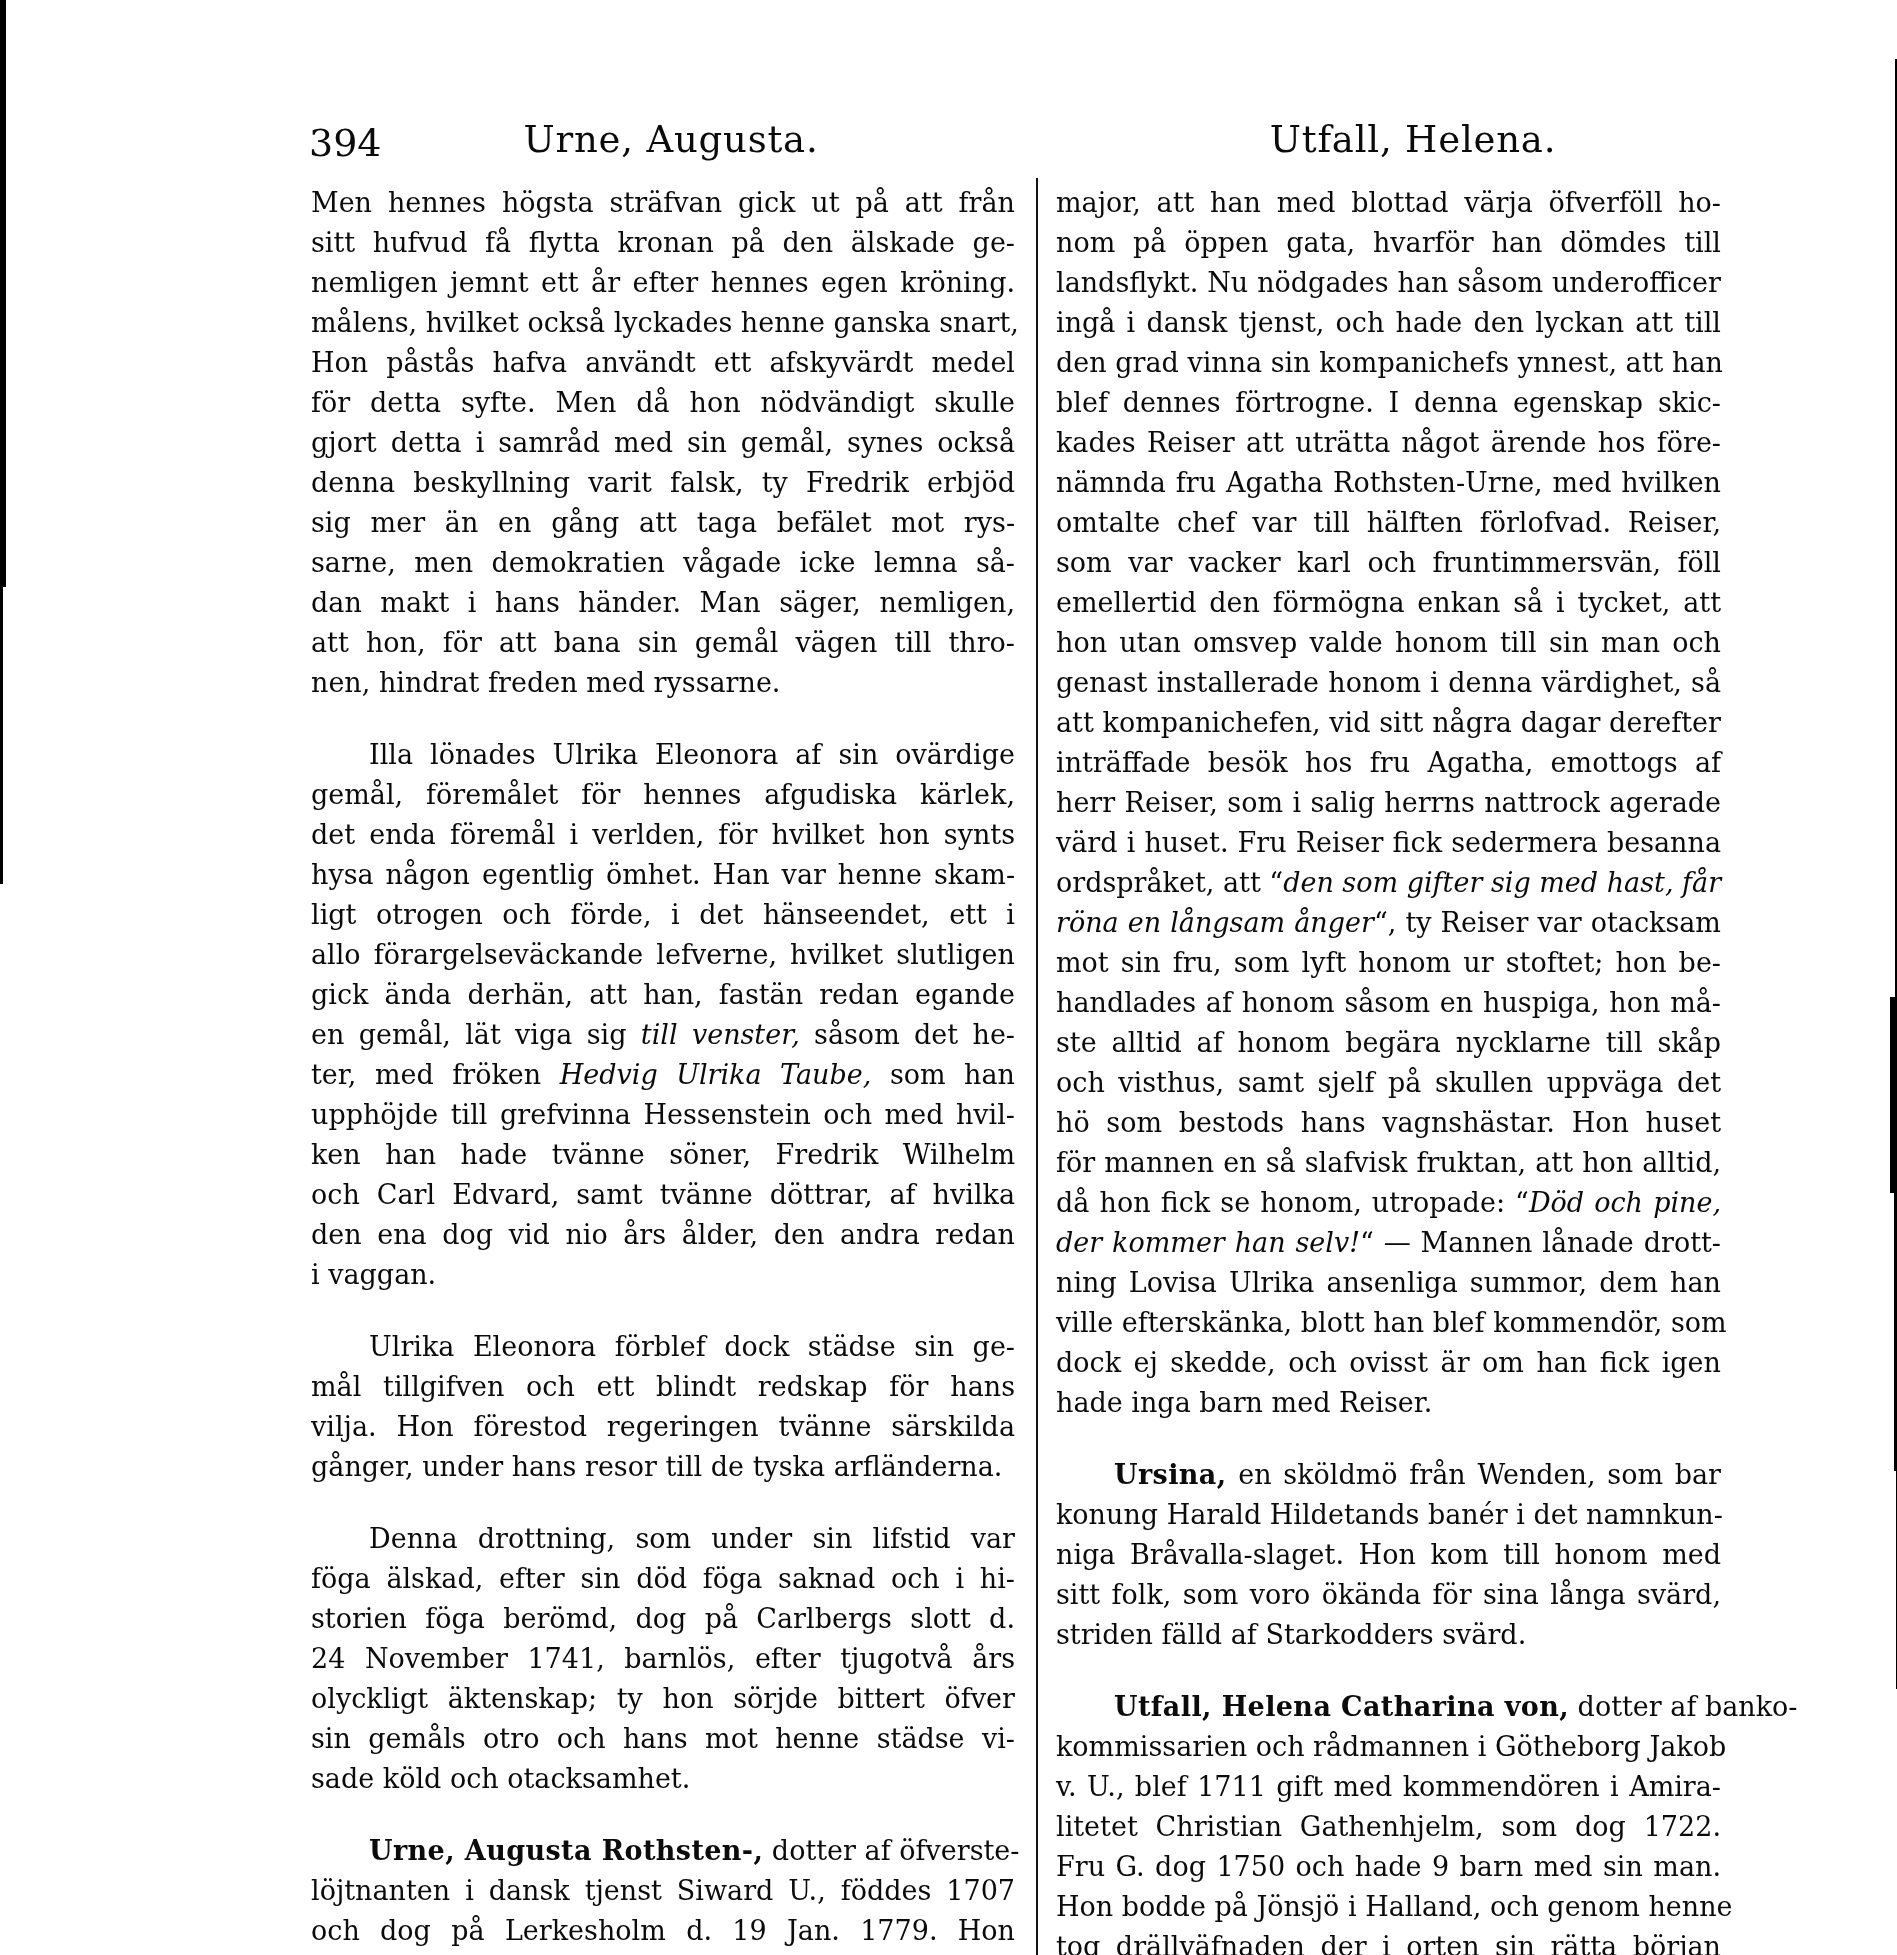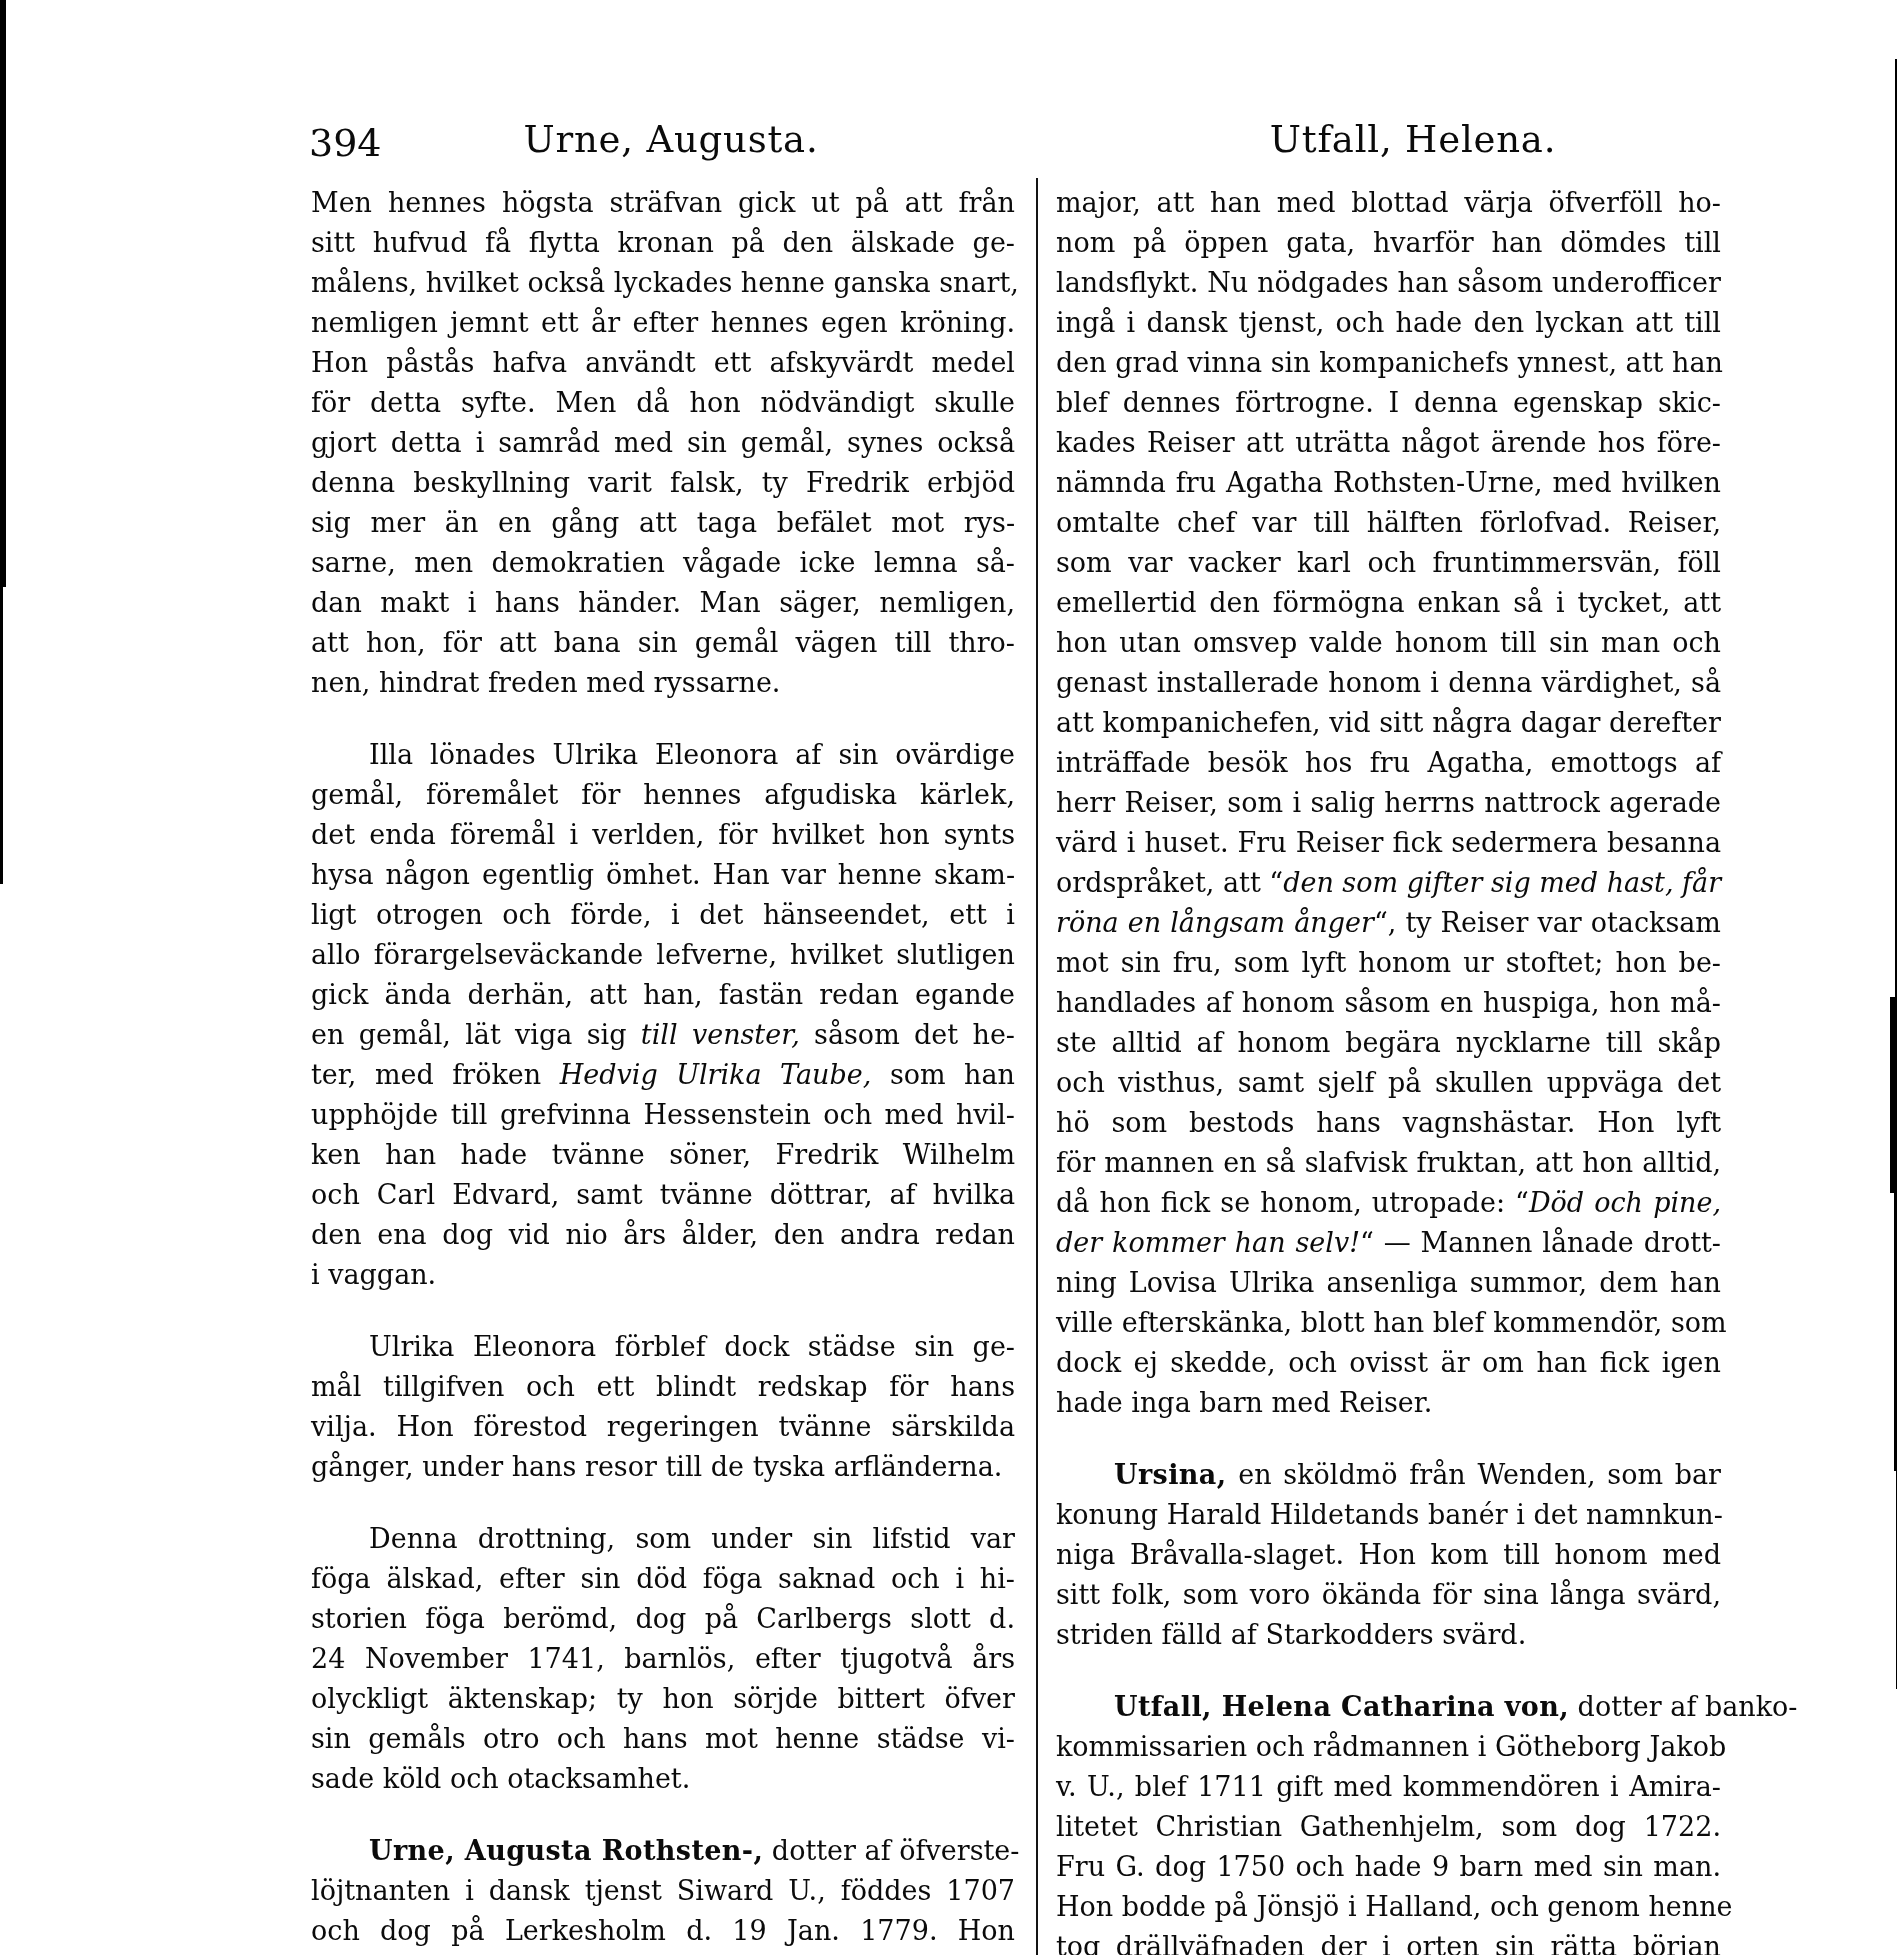--- a/index.html
+++ b/index.html
@@ -63,22 +63,22 @@
 
 <div class="page-number">394</div>
 <div class="running-head" id="head-left">Urne, Augusta.</div>
 <div class="running-head" id="head-right">Utfall, Helena.</div>
 
 <div class="column-rule"></div>
 
 <div class="column" id="col-left">
     <div class="line">Men hennes högsta sträfvan gick ut på att från</div>
     <div class="line">sitt hufvud få flytta kronan på den älskade ge-</div>
+    <div class="line">nemligen jemnt ett år efter hennes egen kröning.</div>
     <div class="line">målens, hvilket också lyckades henne ganska snart,</div>
-    <div class="line">nemligen jemnt ett år efter hennes egen kröning.</div>
     <div class="line">Hon påstås hafva användt ett afskyvärdt medel</div>
     <div class="line">för detta syfte. Men då hon nödvändigt skulle</div>
     <div class="line">gjort detta i samråd med sin gemål, synes också</div>
     <div class="line">denna beskyllning varit falsk, ty Fredrik erbjöd</div>
     <div class="line">sig mer än en gång att taga befälet mot rys-</div>
     <div class="line">sarne, men demokratien vågade icke lemna så-</div>
     <div class="line">dan makt i hans händer. Man säger, nemligen,</div>
     <div class="line">att hon, för att bana sin gemål vägen till thro-</div>
     <div class="line par-end">nen, hindrat freden med ryssarne.</div>
     <div class="line indent">Illa lönades Ulrika Eleonora af sin ovärdige</div>
@@ -131,21 +131,21 @@
     <div class="line">att kompanichefen, vid sitt några dagar derefter</div>
     <div class="line">inträffade besök hos fru Agatha, emottogs af</div>
     <div class="line">herr Reiser, som i salig herrns nattrock agerade</div>
     <div class="line">värd i huset. Fru Reiser fick sedermera besanna</div>
     <div class="line">ordspråket, att “<i>den som gifter sig med hast, får</i></div>
     <div class="line"><i>röna en långsam ånger</i>“, ty Reiser var otacksam</div>
     <div class="line">mot sin fru, som lyft honom ur stoftet; hon be-</div>
     <div class="line">handlades af honom såsom en huspiga, hon må-</div>
     <div class="line">ste alltid af honom begära nycklarne till skåp</div>
     <div class="line">och visthus, samt sjelf på skullen uppväga det</div>
-    <div class="line">hö som bestods hans vagnshästar. Hon lyft</div>
+    <div class="line">hö som bestods hans vagnshästar. Hon huset</div>
     <div class="line">för mannen en så slafvisk fruktan, att hon alltid,</div>
     <div class="line">då hon fick se honom, utropade: “<i>Död och pine,</i></div>
     <div class="line"><i>der kommer han selv!</i>“ — Mannen lånade drott-</div>
     <div class="line">ning Lovisa Ulrika ansenliga summor, dem han</div>
     <div class="line">ville efterskänka, blott han blef kommendör, som</div>
     <div class="line">dock ej skedde, och ovisst är om han fick igen</div>
     <div class="line par-end">hade inga barn med Reiser.</div>
     <div class="line indent"><b>Ursina,</b> en sköldmö från Wenden, som bar</div>
     <div class="line">konung Harald Hildetands banér i det namnkun-</div>
     <div class="line">niga Bråvalla-slaget. Hon kom till honom med</div>

